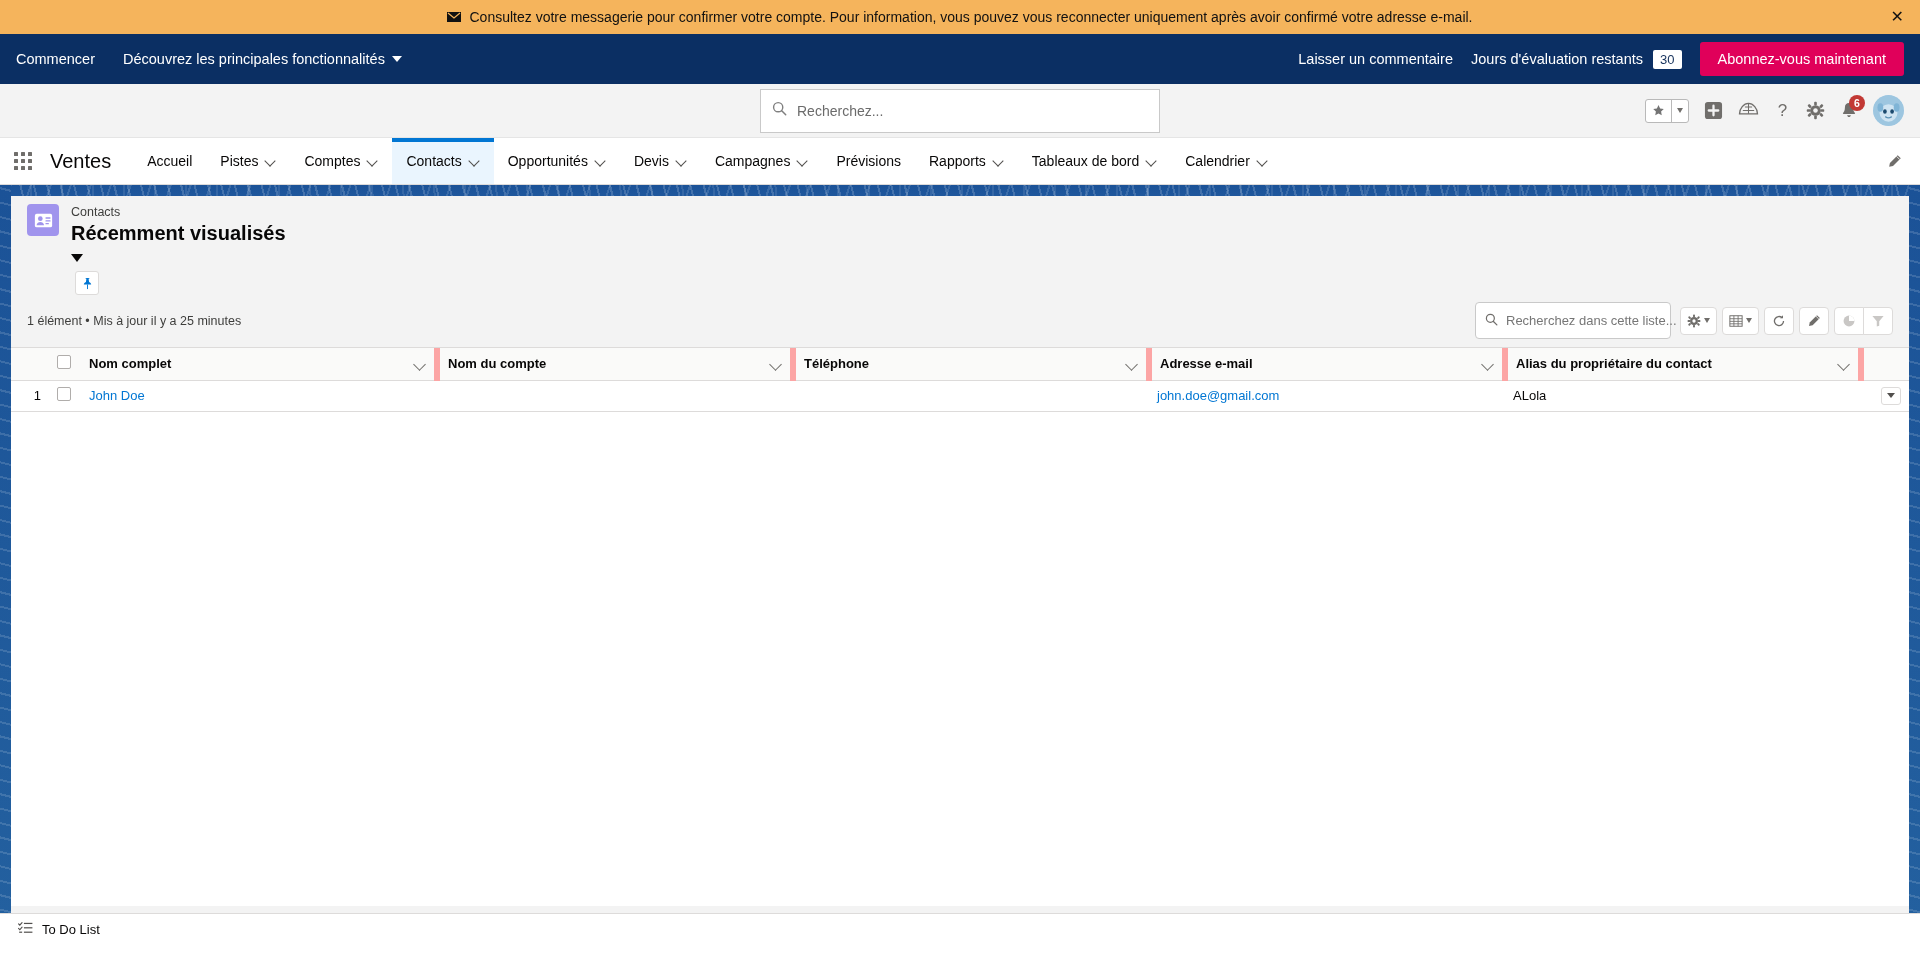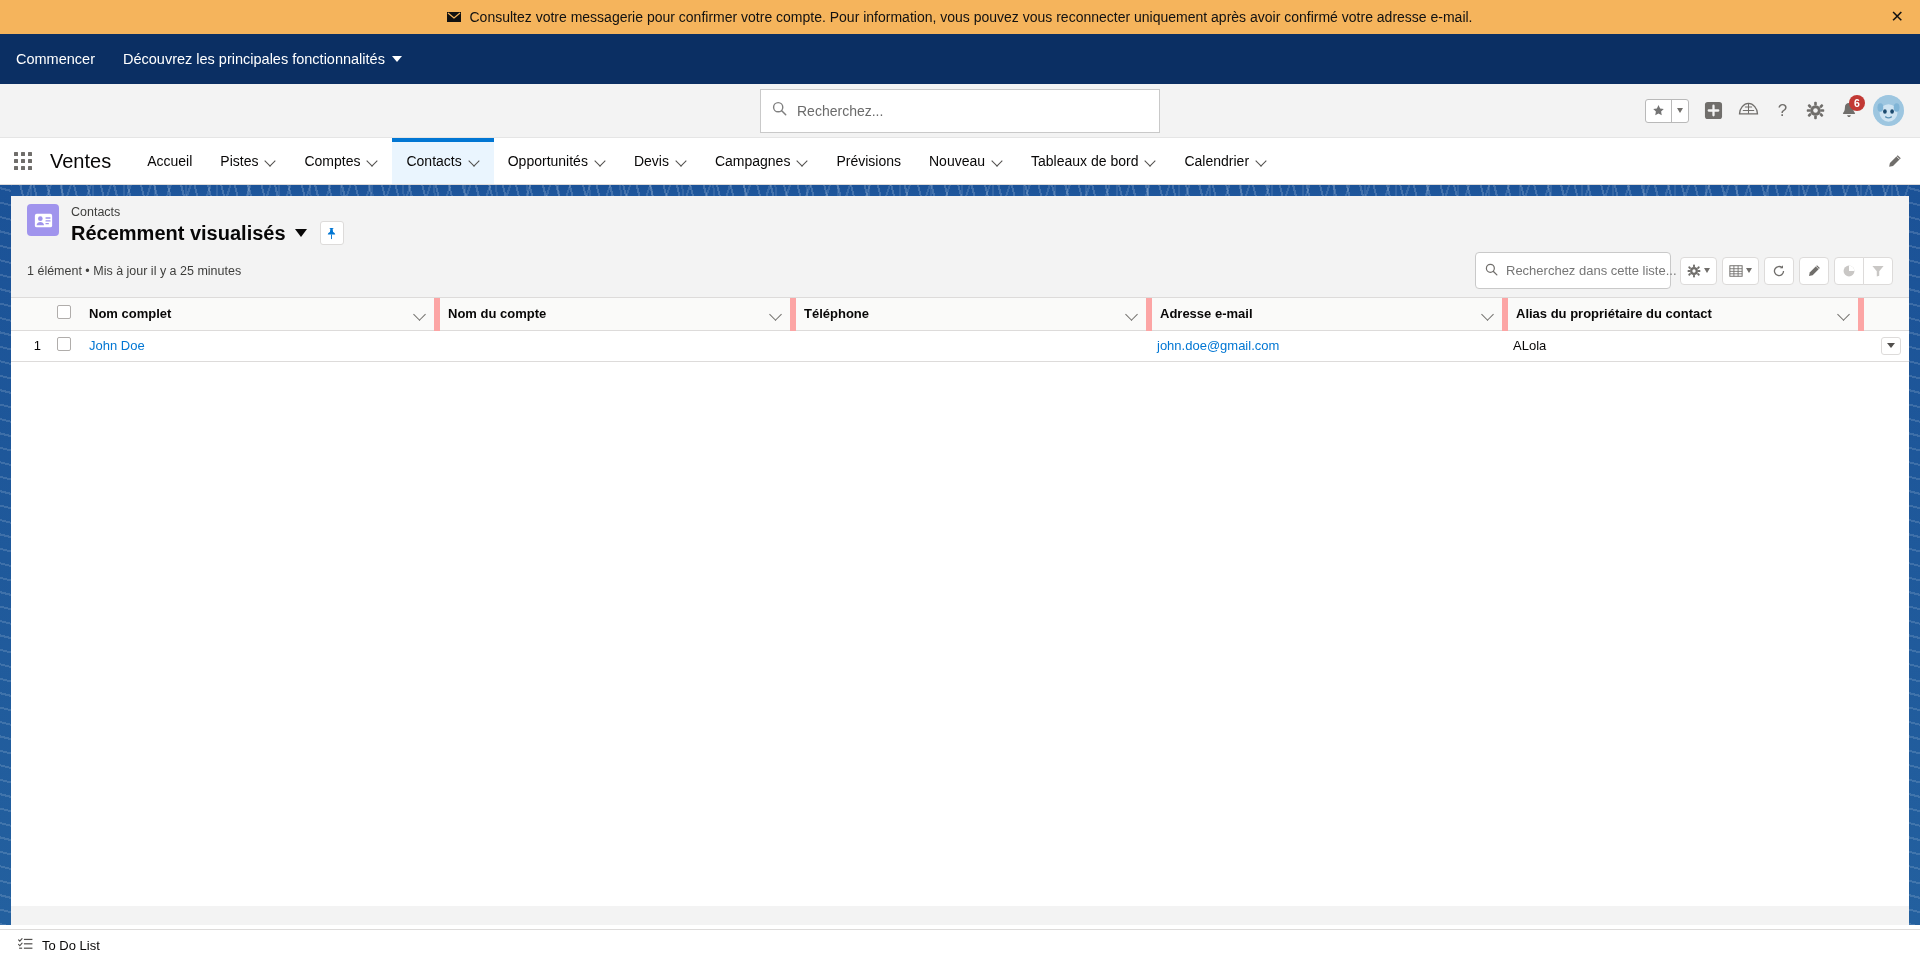--- a/index.html
+++ b/index.html
@@ -208,21 +208,21 @@
   }
   .lv-top { display: flex; align-items: flex-start; }
   .lv-icon {
     width: 32px; height: 32px; border-radius: 4px;
     background: #a094ed;
     display: flex; align-items: center; justify-content: center;
     margin-right: 12px; flex: 0 0 auto;
   }
   .lv-titles { padding-top: 1px; }
   .lv-eyebrow { font-size: 12.5px; color: #3e3e3c; line-height: 15px; }
-  .lv-title-row { display: flex; align-items: center; gap: 9px; margin-top: 1px; }
+  .lv-title-row { display: flex; gap: 9px; margin-top: 1px; flex-direction: column; }
   .lv-title { font-size: 20px; font-weight: bold; color: #080707; line-height: 24px; }
   .lv-title-caret {
     width: 0; height: 0;
     border-left: 6px solid transparent;
     border-right: 6px solid transparent;
     border-top: 8px solid #080707;
     cursor: pointer;
   }
   .pin-btn {
     width: 24px; height: 24px;
@@ -323,21 +323,21 @@
   }
   .row-action-caret {
     width: 0; height: 0;
     border-left: 4px solid transparent;
     border-right: 4px solid transparent;
     border-top: 5px solid #514f4d;
   }
 
   
   .utility-bar {
-    position: fixed; left: 0; right: 0; bottom: 0;
+    position: fixed; left: 0; right: 0; bottom: 16px;
     height: 32px; background: #fff;
     border-top: 1px solid #dddbda;
     display: flex; align-items: center;
     padding-left: 12px;
   }
   .utility-item {
     display: flex; align-items: center; gap: 9px;
     font-size: 13px; color: #080707; cursor: pointer;
     padding: 0 6px;
   }
@@ -358,20 +358,28 @@
   <button class="banner-close">✕</button>
 </div>
 
 <div class="trial-bar">
   <div class="trial-left">
     <a>Commencer</a>
     <a class="with-caret">
       <span>Découvrez les principales fonctionnalités</span>
       <span class="caret-down"></span>
     </a>
+  </div>
+  <div class="trial-right">
+    <a class="link">Laisser un commentaire</a>
+    <div class="days-wrap">
+      <span>Jours d'évaluation restants</span>
+      <span class="days-count">30</span>
+    </div>
+    <button class="subscribe-btn">Abonnez-vous maintenant</button>
   </div>
 </div>
 
 <div class="global-header">
   <div class="search-wrap">
     <div class="search-box">
       <span class="mag-icon">
         <svg width="15" height="15" viewBox="0 0 16 16">
             <circle cx="6.6" cy="6.6" r="4.9" fill="none" stroke="#555" stroke-width="1.5"></circle>
             <line x1="10.4" y1="10.4" x2="14.6" y2="14.6" stroke="#555" stroke-width="1.6" stroke-linecap="round"></line>
@@ -492,21 +500,21 @@
         <span class="chev"></span>
       </div>
       <div class="nav-item">
         <span>Campagnes</span>
         <span class="chev"></span>
       </div>
       <div class="nav-item">
         <span>Prévisions</span>
       </div>
       <div class="nav-item">
-        <span>Nouveau</span>
+        <span>Rapports</span>
         <span class="chev"></span>
       </div>
       <div class="nav-item">
         <span>Tableaux de bord</span>
         <span class="chev"></span>
       </div>
       <div class="nav-item">
         <span>Calendrier</span>
         <span class="chev"></span>
       </div>

